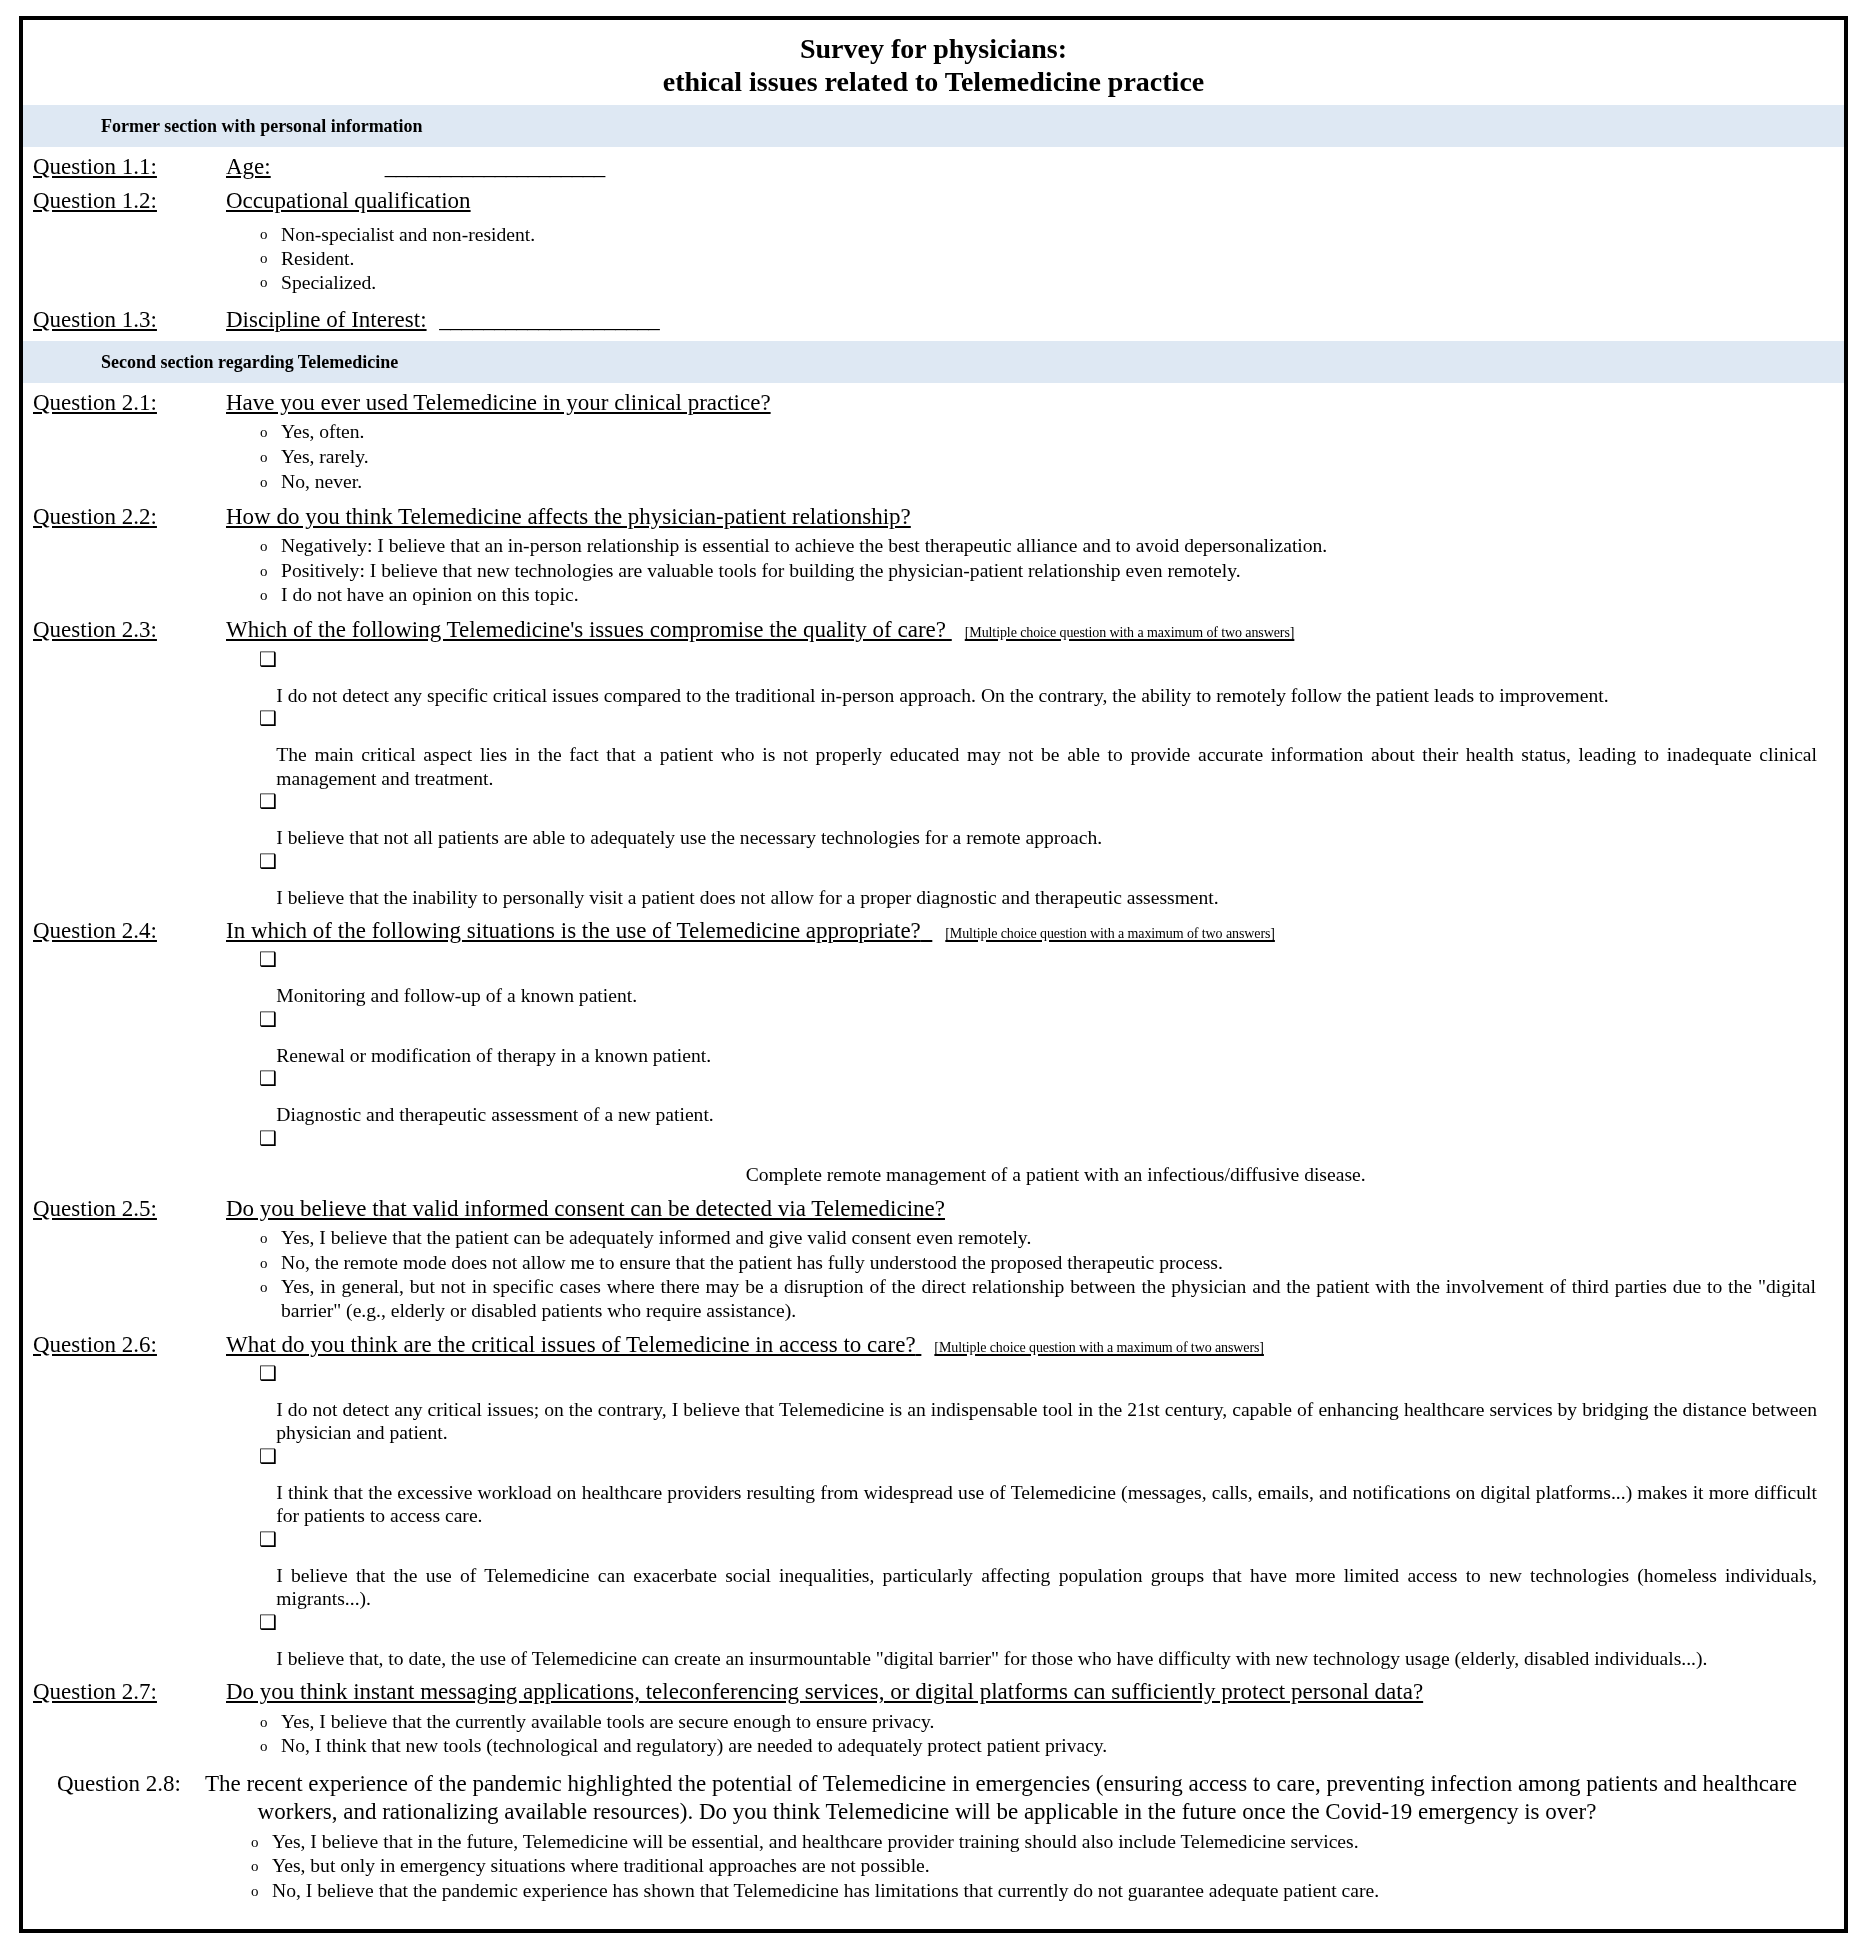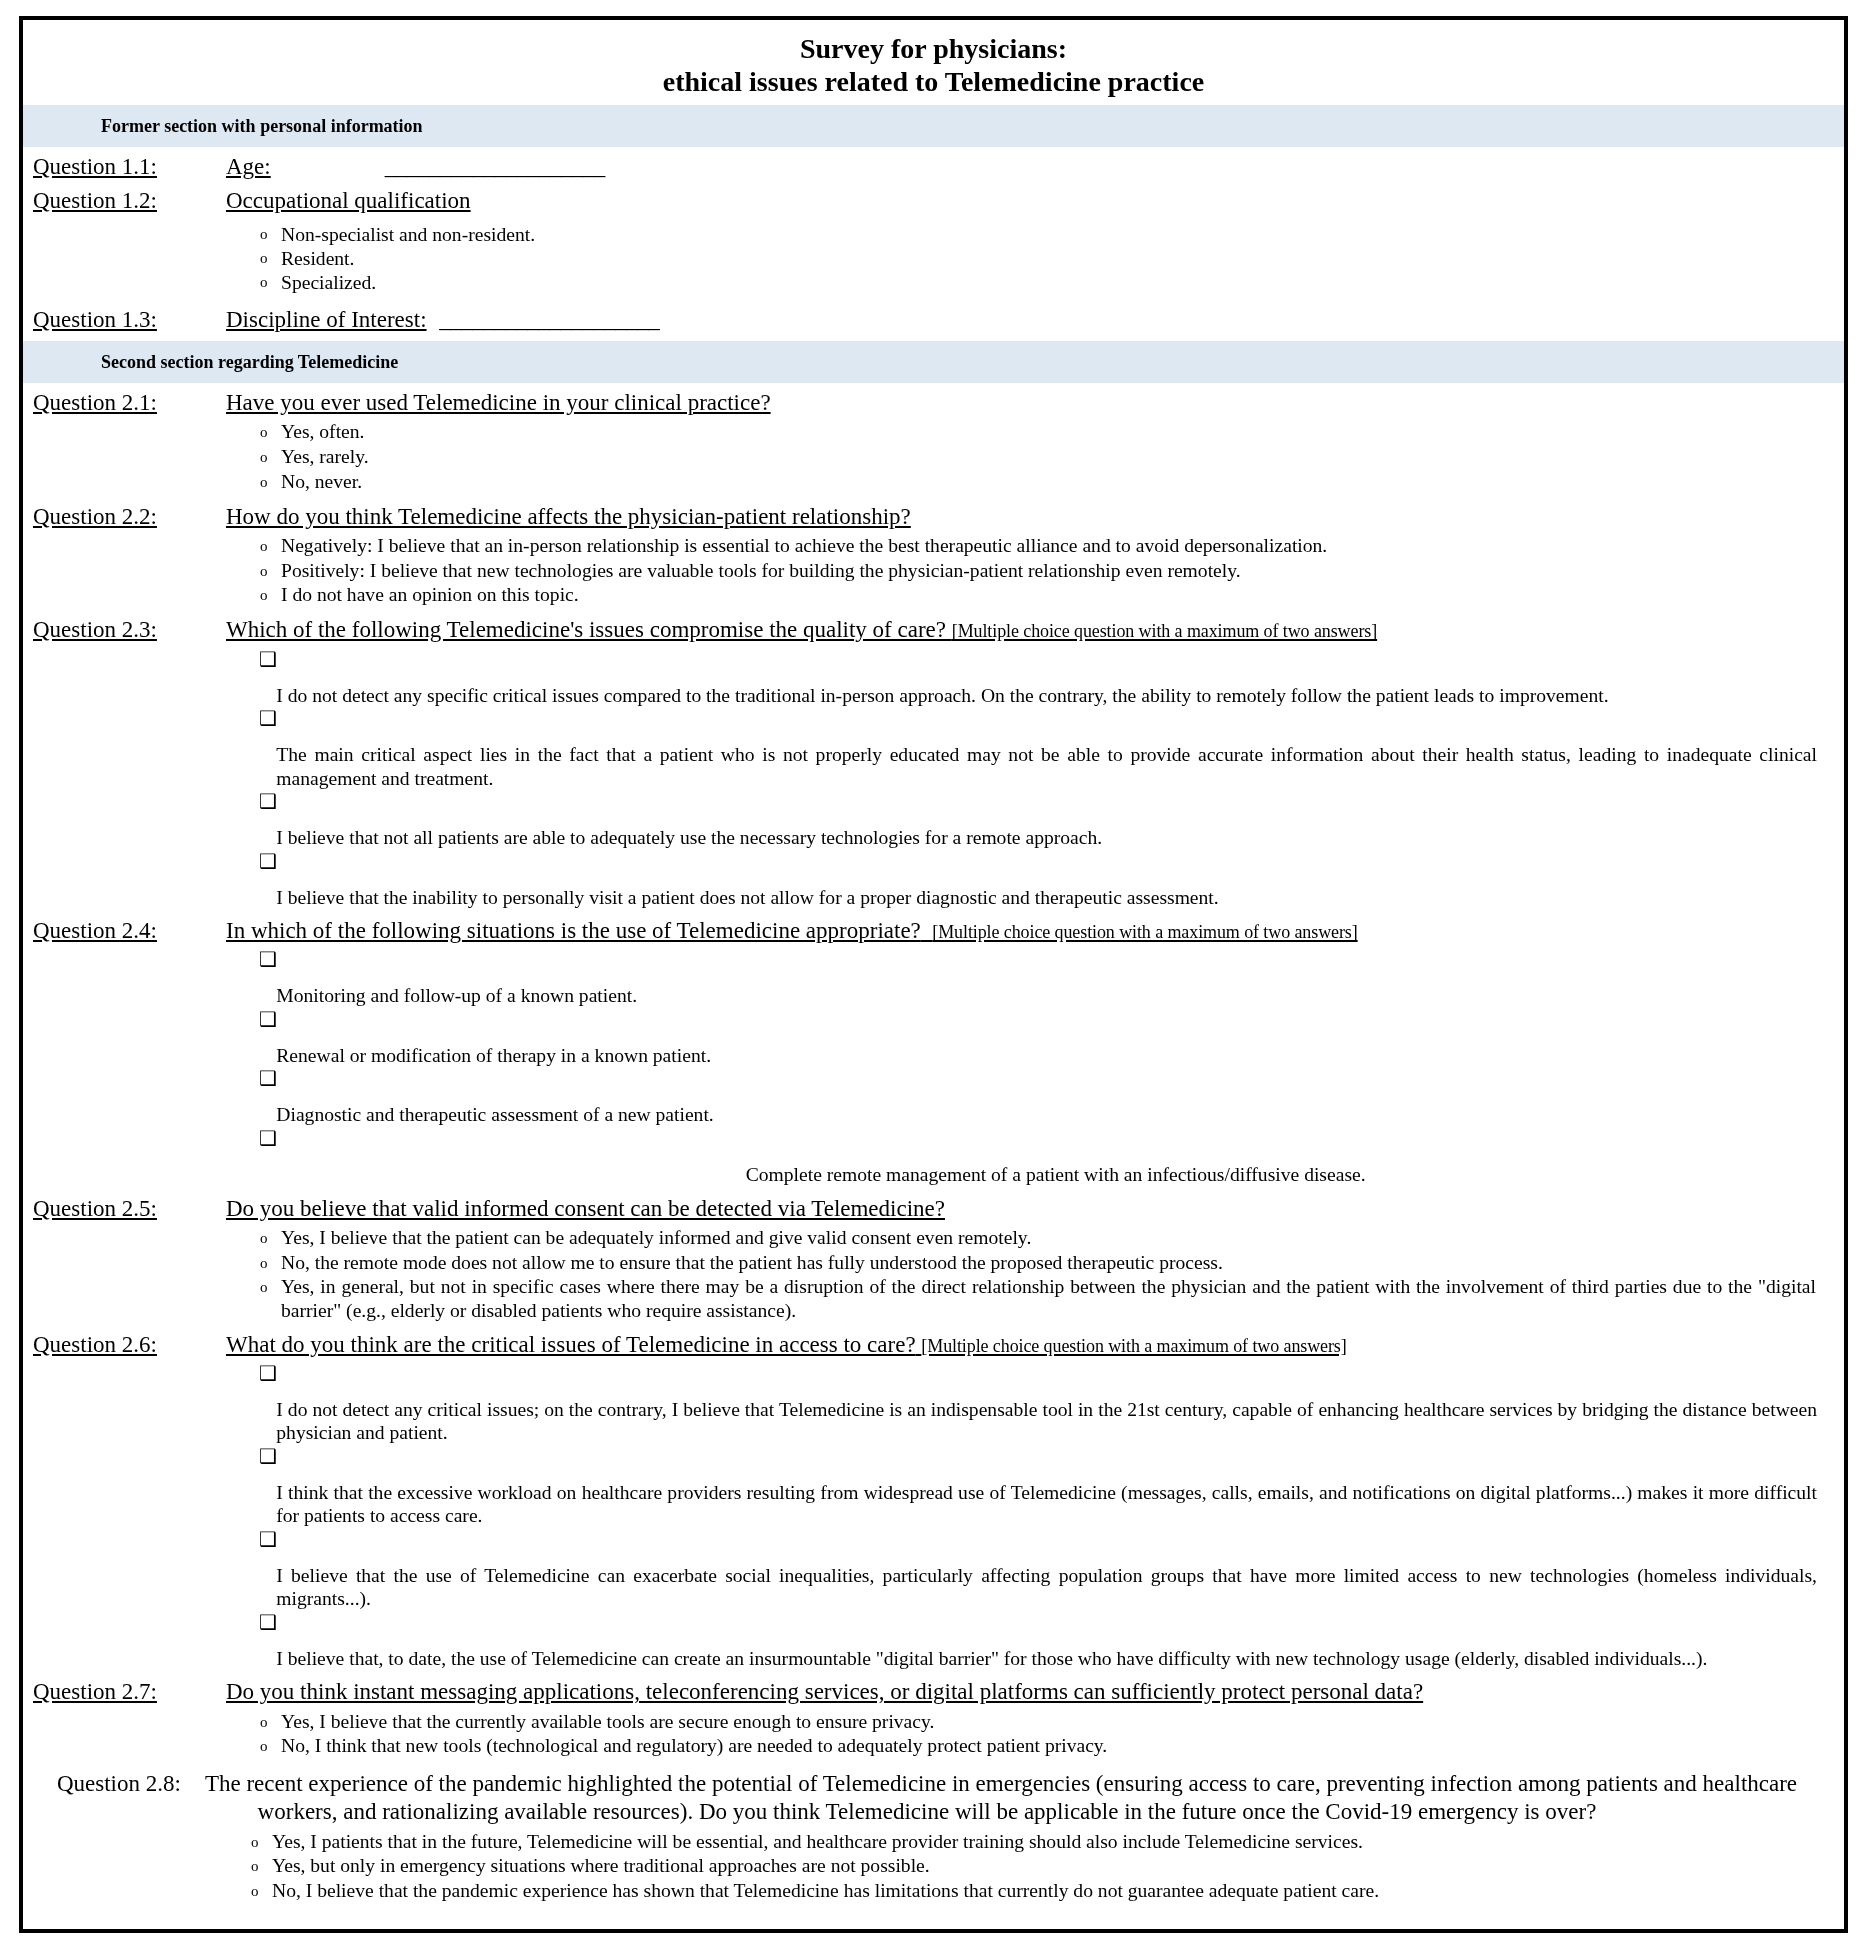--- a/index.html
+++ b/index.html
@@ -62,22 +62,23 @@
     padding-left: 10px;
     box-sizing: border-box;
     white-space: nowrap;
   }
   .qrow .qtext {
     flex: 1 1 auto;
     padding-right: 23px;
   }
 
   .qnote {
-    font-size: 18px;
+    font-size: 14px;
     letter-spacing: -0.1px;
+    margin-left: 13px;
   }
 
   
   .qrow-full {
     font-size: 23px;
     line-height: 1.22;
     padding: 9px 23px 0 10px;
     text-align: center;
   }
   .qrow-full .qlabel-inline {
@@ -346,21 +347,21 @@
     </div>
   </div>
 
   <div class="qblock">
     <div class="qrow-full">
       <span class="qlabel-inline">Question 2.8:</span><span>The recent experience of the pandemic highlighted the potential of Telemedicine in emergencies (ensuring access to care, preventing infection among patients and healthcare workers, and rationalizing available resources). Do you think Telemedicine will be applicable in the future once the Covid-19 emergency is over?</span>
     </div>
     <div class="opts opts-radio opts-compact" style="padding-left:228px;">
       <div class="opt">
         <span class="marker">o</span>
-        <span class="otext">Yes, I patients that in the future, Telemedicine will be essential, and healthcare provider training should also include Telemedicine services.</span>
+        <span class="otext">Yes, I believe that in the future, Telemedicine will be essential, and healthcare provider training should also include Telemedicine services.</span>
       </div>
       <div class="opt">
         <span class="marker">o</span>
         <span class="otext">Yes, but only in emergency situations where traditional approaches are not possible.</span>
       </div>
       <div class="opt">
         <span class="marker">o</span>
         <span class="otext">No, I believe that the pandemic experience has shown that Telemedicine has limitations that currently do not guarantee adequate patient care.</span>
       </div>
     </div>

